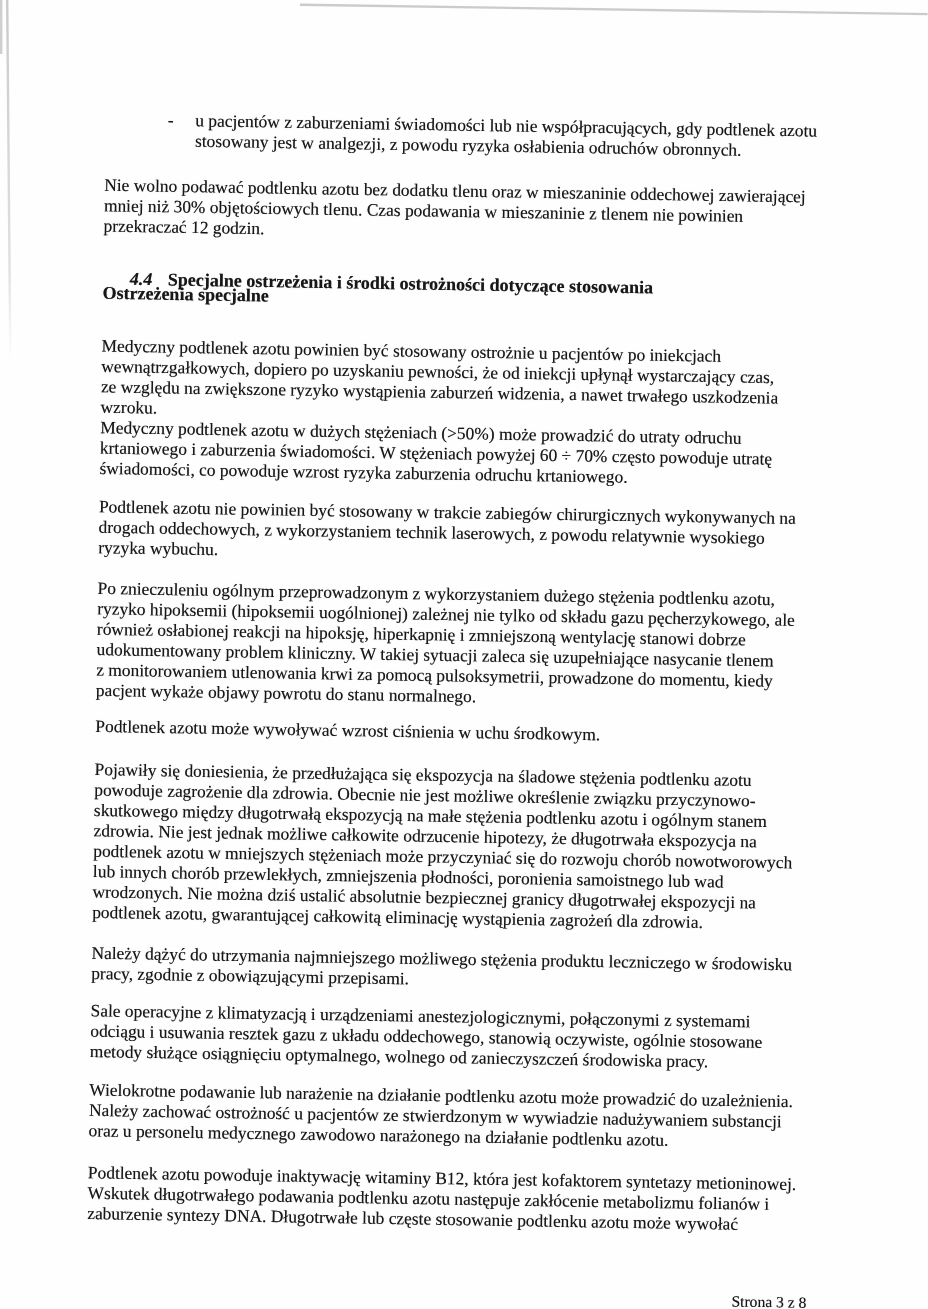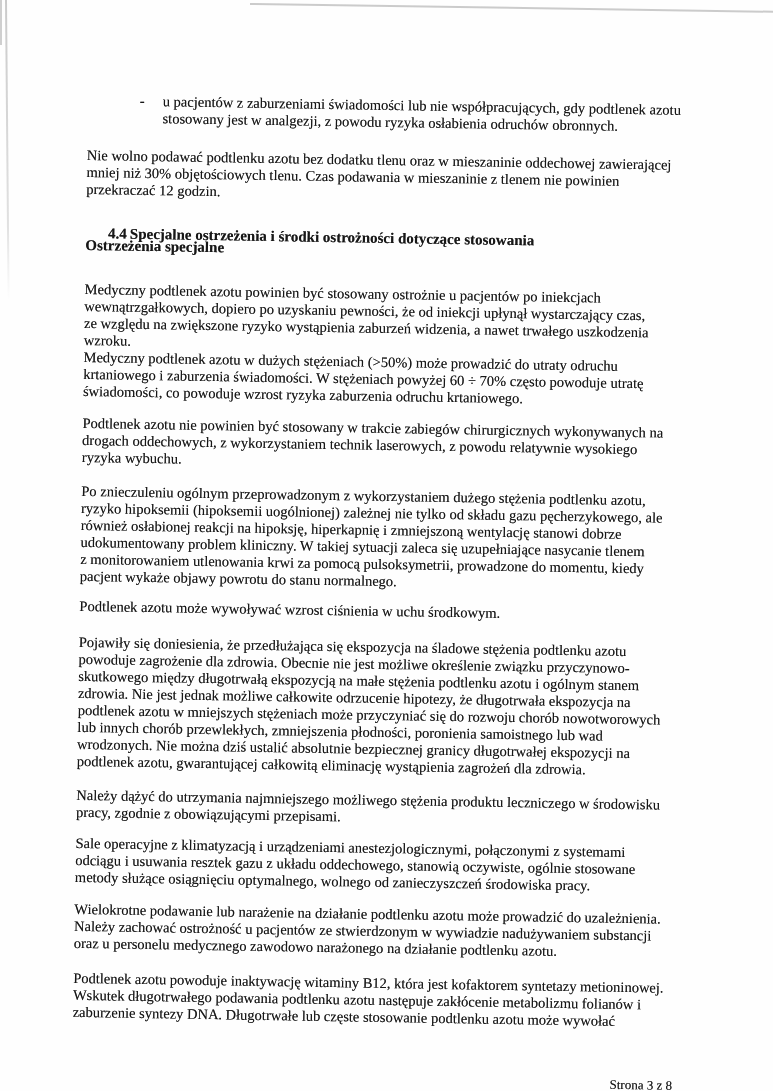--- a/index.html
+++ b/index.html
@@ -44,21 +44,21 @@
     transform-origin: 0 0;
     font-size: 14.5px;
     line-height: 17px;
     color: #171717;
     text-shadow: 0 0 0.6px rgba(10,10,10,0.55);
   }
   .block { position: absolute; left: 0; white-space: pre; }
   .bullet-marker { position: absolute; left: 52px; top: 0; }
   .bullet-text { position: absolute; left: 75px; top: 0; white-space: pre; }
   .heading { font-weight: bold; font-size: 15px; }
-  .heading .hnum { margin-right: 3px; }
+  .heading .hnum { margin-right: 13px; font-style: italic; }
   .subheading { font-weight: bold; font-size: 15px; }
   .footer {
     position: absolute; left: 538px; top: 977px;
     font-size: 13px; white-space: pre;
   }
 </style>
 </head>
 <body>
 
 <div class="page">

